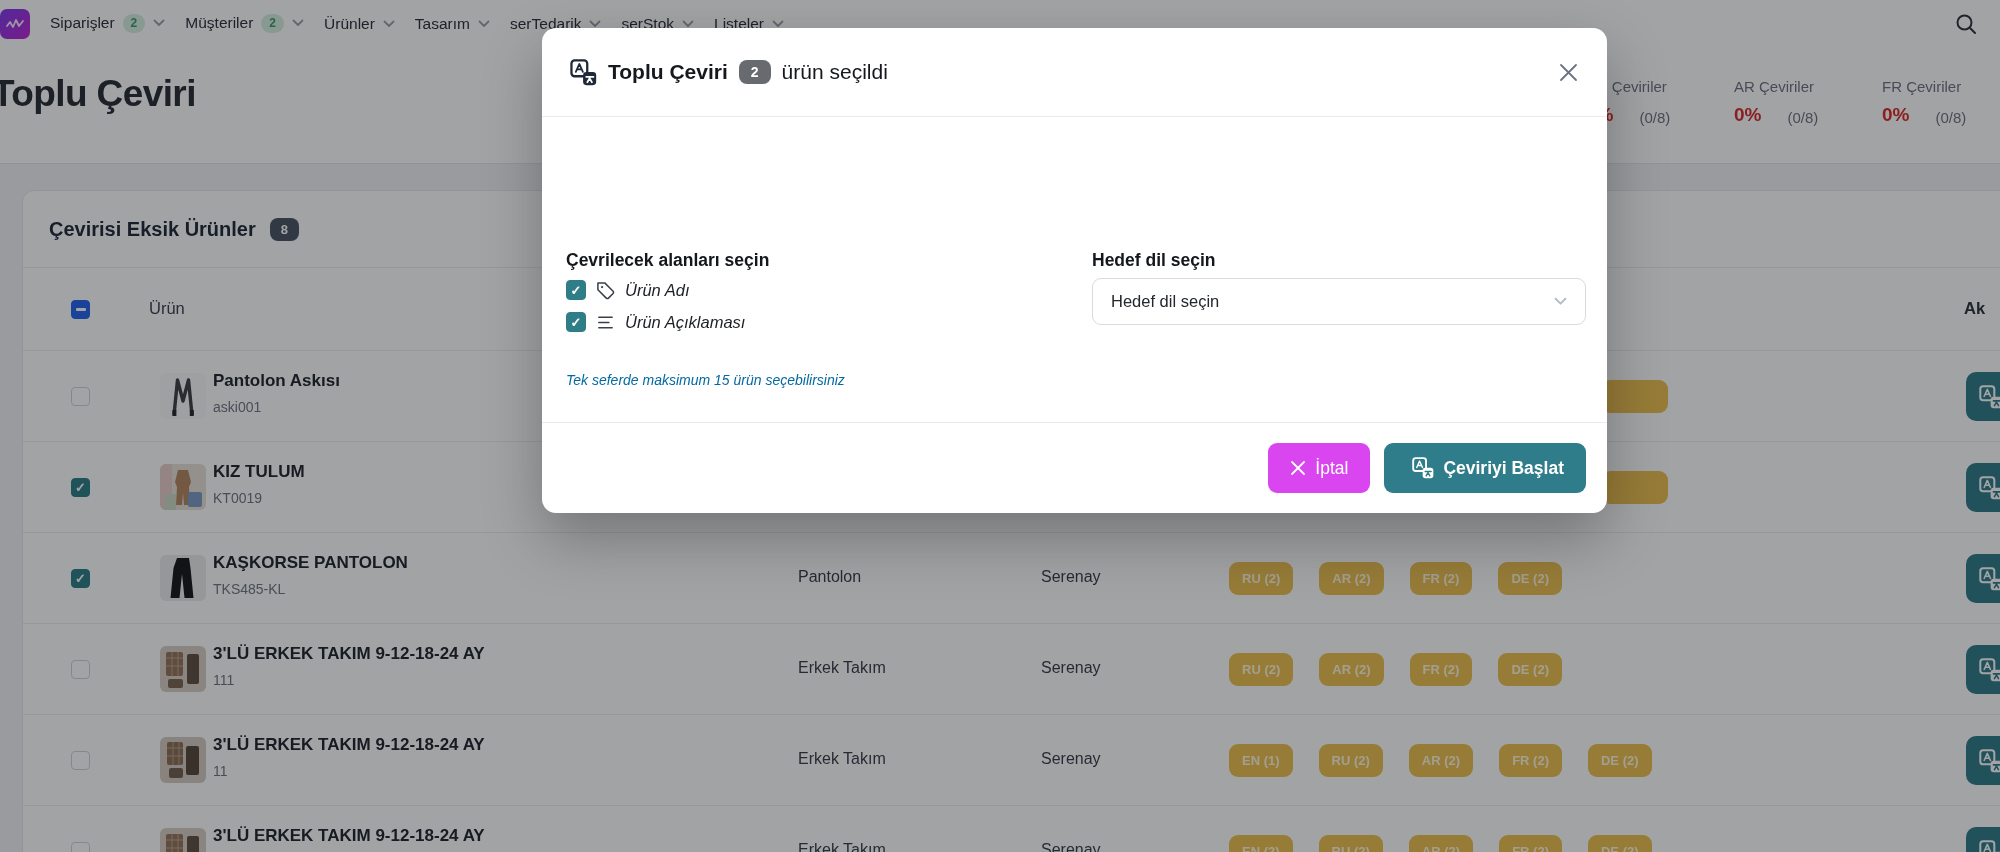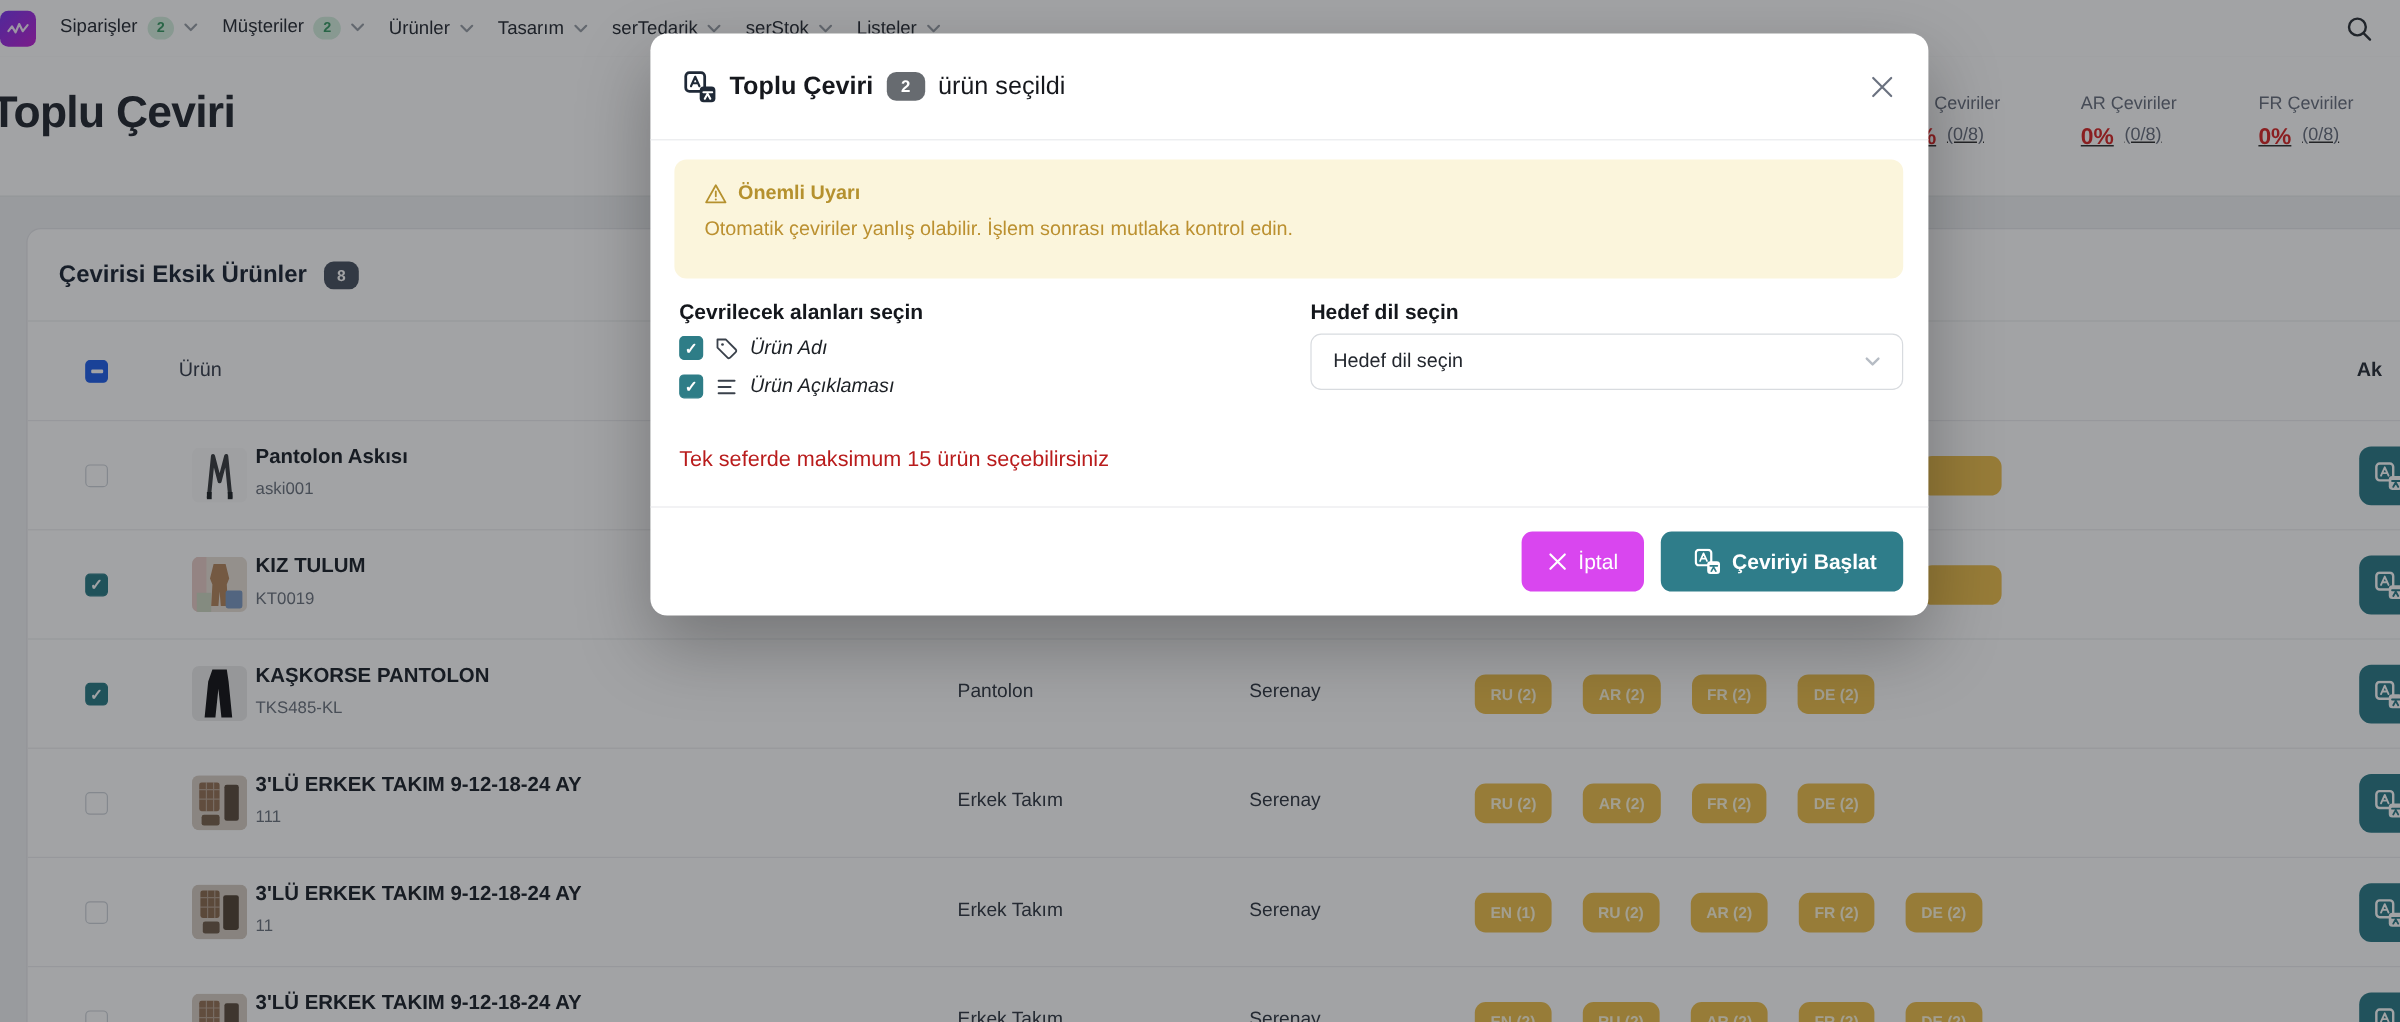--- a/index.html
+++ b/index.html
@@ -15,21 +15,21 @@
   .nav-badge { background:#d5efdf; color:#3d9c68; font-size:12px; font-weight:600; border-radius:10px; padding:2px 8px; line-height:1.2; }
   .chev { color:#9aa0a8; display:flex; }
   .search-btn { margin-left:auto; margin-right:22px; color:#2f343b; display:flex; cursor:pointer; }
 
   
   .page-header { position:absolute; left:0; top:47px; width:100%; height:117px; background:#fff; border-bottom:1px solid #e4e6e9; z-index:0; }
   .page-title { position:absolute; left:-8px; top:26px; font-size:37px; font-weight:700; color:#282d35; letter-spacing:-0.6px; }
   .stats { position:absolute; right:14px; top:31px; display:flex; gap:44px; }
   .stat { min-width:104px; }
   .stat-label { font-size:15px; color:#6b7280; margin-bottom:9px; }
-  .stat-vals { display:flex; align-items:flex-start; gap:9px;text-decoration:underline; }
+  .stat-vals { display:flex; align-items:flex-end; gap:26px; }
   .stat-pct { font-size:19px; font-weight:800; color:#d92b2b; }
   .stat-ratio { font-size:15px; color:#6b7280; }
 
   
   .page-body { position:absolute; left:0; top:164px; right:0; bottom:0; background:#f1f2f4; }
   .card { position:absolute; left:22px; top:26px; width:1990px; height:740px; background:#fff; border:1px solid #e6e7ea; border-radius:12px; overflow:hidden; }
   .card-head { height:77px; border-bottom:1px solid #edeef1; display:flex; align-items:center; padding-left:26px; gap:14px; }
   .card-title { font-size:20px; font-weight:700; color:#1f2937; }
   .count-badge { background:#4b5563; color:#fff; font-size:13px; font-weight:700; border-radius:8px; padding:4px 11px; }
 
@@ -69,21 +69,21 @@
   .warn-text { margin-top:11px; color:#bb9030; font-size:16.5px; }
 
   .m-sec-h { position:absolute; top:222px; font-size:17.5px; font-weight:600; color:#14171c; }
   .fields-h { left:24px; } .target-h { left:550px; }
   .opt { position:absolute; left:24px; display:flex; align-items:center; gap:10px; cursor:pointer; }
   .opt .cb { width:20px; height:20px; }
   .opt-icon { color:#3a414b; display:flex; }
   .opt-label { font-size:16.5px; font-weight:500; color:#1c2025;font-style:italic; }
   .select { position:absolute; left:550px; top:250px; width:494px; height:47px; border:1px solid #d8dbdf; border-radius:9px; display:flex; align-items:center; justify-content:space-between; padding:0 18px; font-size:16.5px; color:#23272e; cursor:pointer; background:#fff; }
   .select .chev { color:#b6bcc4; }
-  .m-note { position:absolute; left:24px; top:344px; font-size:18px; color:#b91c1c; }
+  .m-note { position:absolute; left:24px; top:344px; font-size:14px; color:#0369a1;font-style:italic; }
   .m-foot { position:absolute; left:0; right:0; top:394px; bottom:0; border-top:1px solid #e9eaed; display:flex; align-items:center; justify-content:flex-end; gap:14px; padding:0 21px; }
   .btn { height:50px; border:none; border-radius:9px; display:flex; align-items:center; gap:9px; font-size:17.5px; padding:0 22px; color:#fff; font-family:inherit; cursor:pointer; }
   .btn-cancel { background:#d946ef; font-weight:500; }
   .btn-submit { background:#2f7d8a; font-weight:600;padding-left:28px; }
 </style>
 </head>
 <body>
 
 <svg width="0" height="0" style="position:absolute">
   <defs>
@@ -393,33 +393,20 @@
       <span class="m-title">Toplu Çeviri</span>
       <span class="m-count">2</span>
       <span class="m-suffix">ürün seçildi</span>
       <span class="m-close">
         <svg width="21" height="21" viewBox="0 0 21 21">
             <path d="M3 3 L18 18 M18 3 L3 18" stroke="currentColor" stroke-width="1.8" stroke-linecap="round"></path>
           </svg>
       </span>
     </div>
 
-    <div class="warn">
-      <div class="warn-title">
-        <span style="display:flex;">
-          <svg width="19" height="19" viewBox="0 0 20 20" fill="none">
-              <path d="M10 2.5 L18.5 17.5 H1.5 Z" stroke="#b5912e" stroke-width="1.6" stroke-linejoin="round"></path>
-              <path d="M10 8 v4.2" stroke="#b5912e" stroke-width="1.6" stroke-linecap="round"></path>
-              <circle cx="10" cy="15" r="0.9" fill="#b5912e"></circle>
-            </svg>
-        </span>
-        <span>Önemli Uyarı</span>
-      </div>
-      <div class="warn-text">Otomatik çeviriler yanlış olabilir. İşlem sonrası mutlaka kontrol edin.</div>
-    </div>
 
     <div class="m-sec-h fields-h">Çevrilecek alanları seçin</div>
 
     <div class="opt" style="top:252px;">
       <span class="cb checked"></span>
       <span class="opt-icon">
         <svg width="19" height="19" viewBox="0 0 20 20" fill="none">
             <path d="M2 2 h7.2 L18 10.8 a1.6 1.6 0 0 1 0 2.3 L13.1 18 a1.6 1.6 0 0 1 -2.3 0 L2 9.2 Z" stroke="#3a414b" stroke-width="1.6" stroke-linejoin="round"></path>
             <circle cx="6.4" cy="6.4" r="1.2" fill="#3a414b"></circle>
           </svg>

